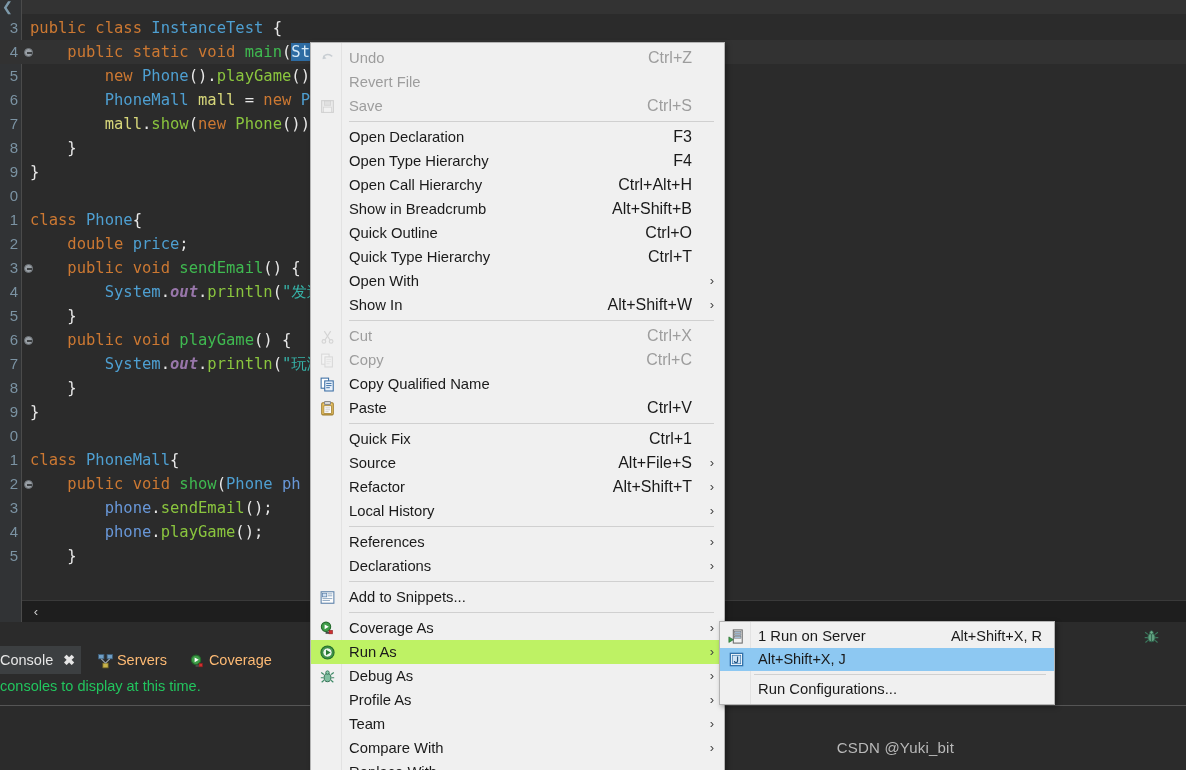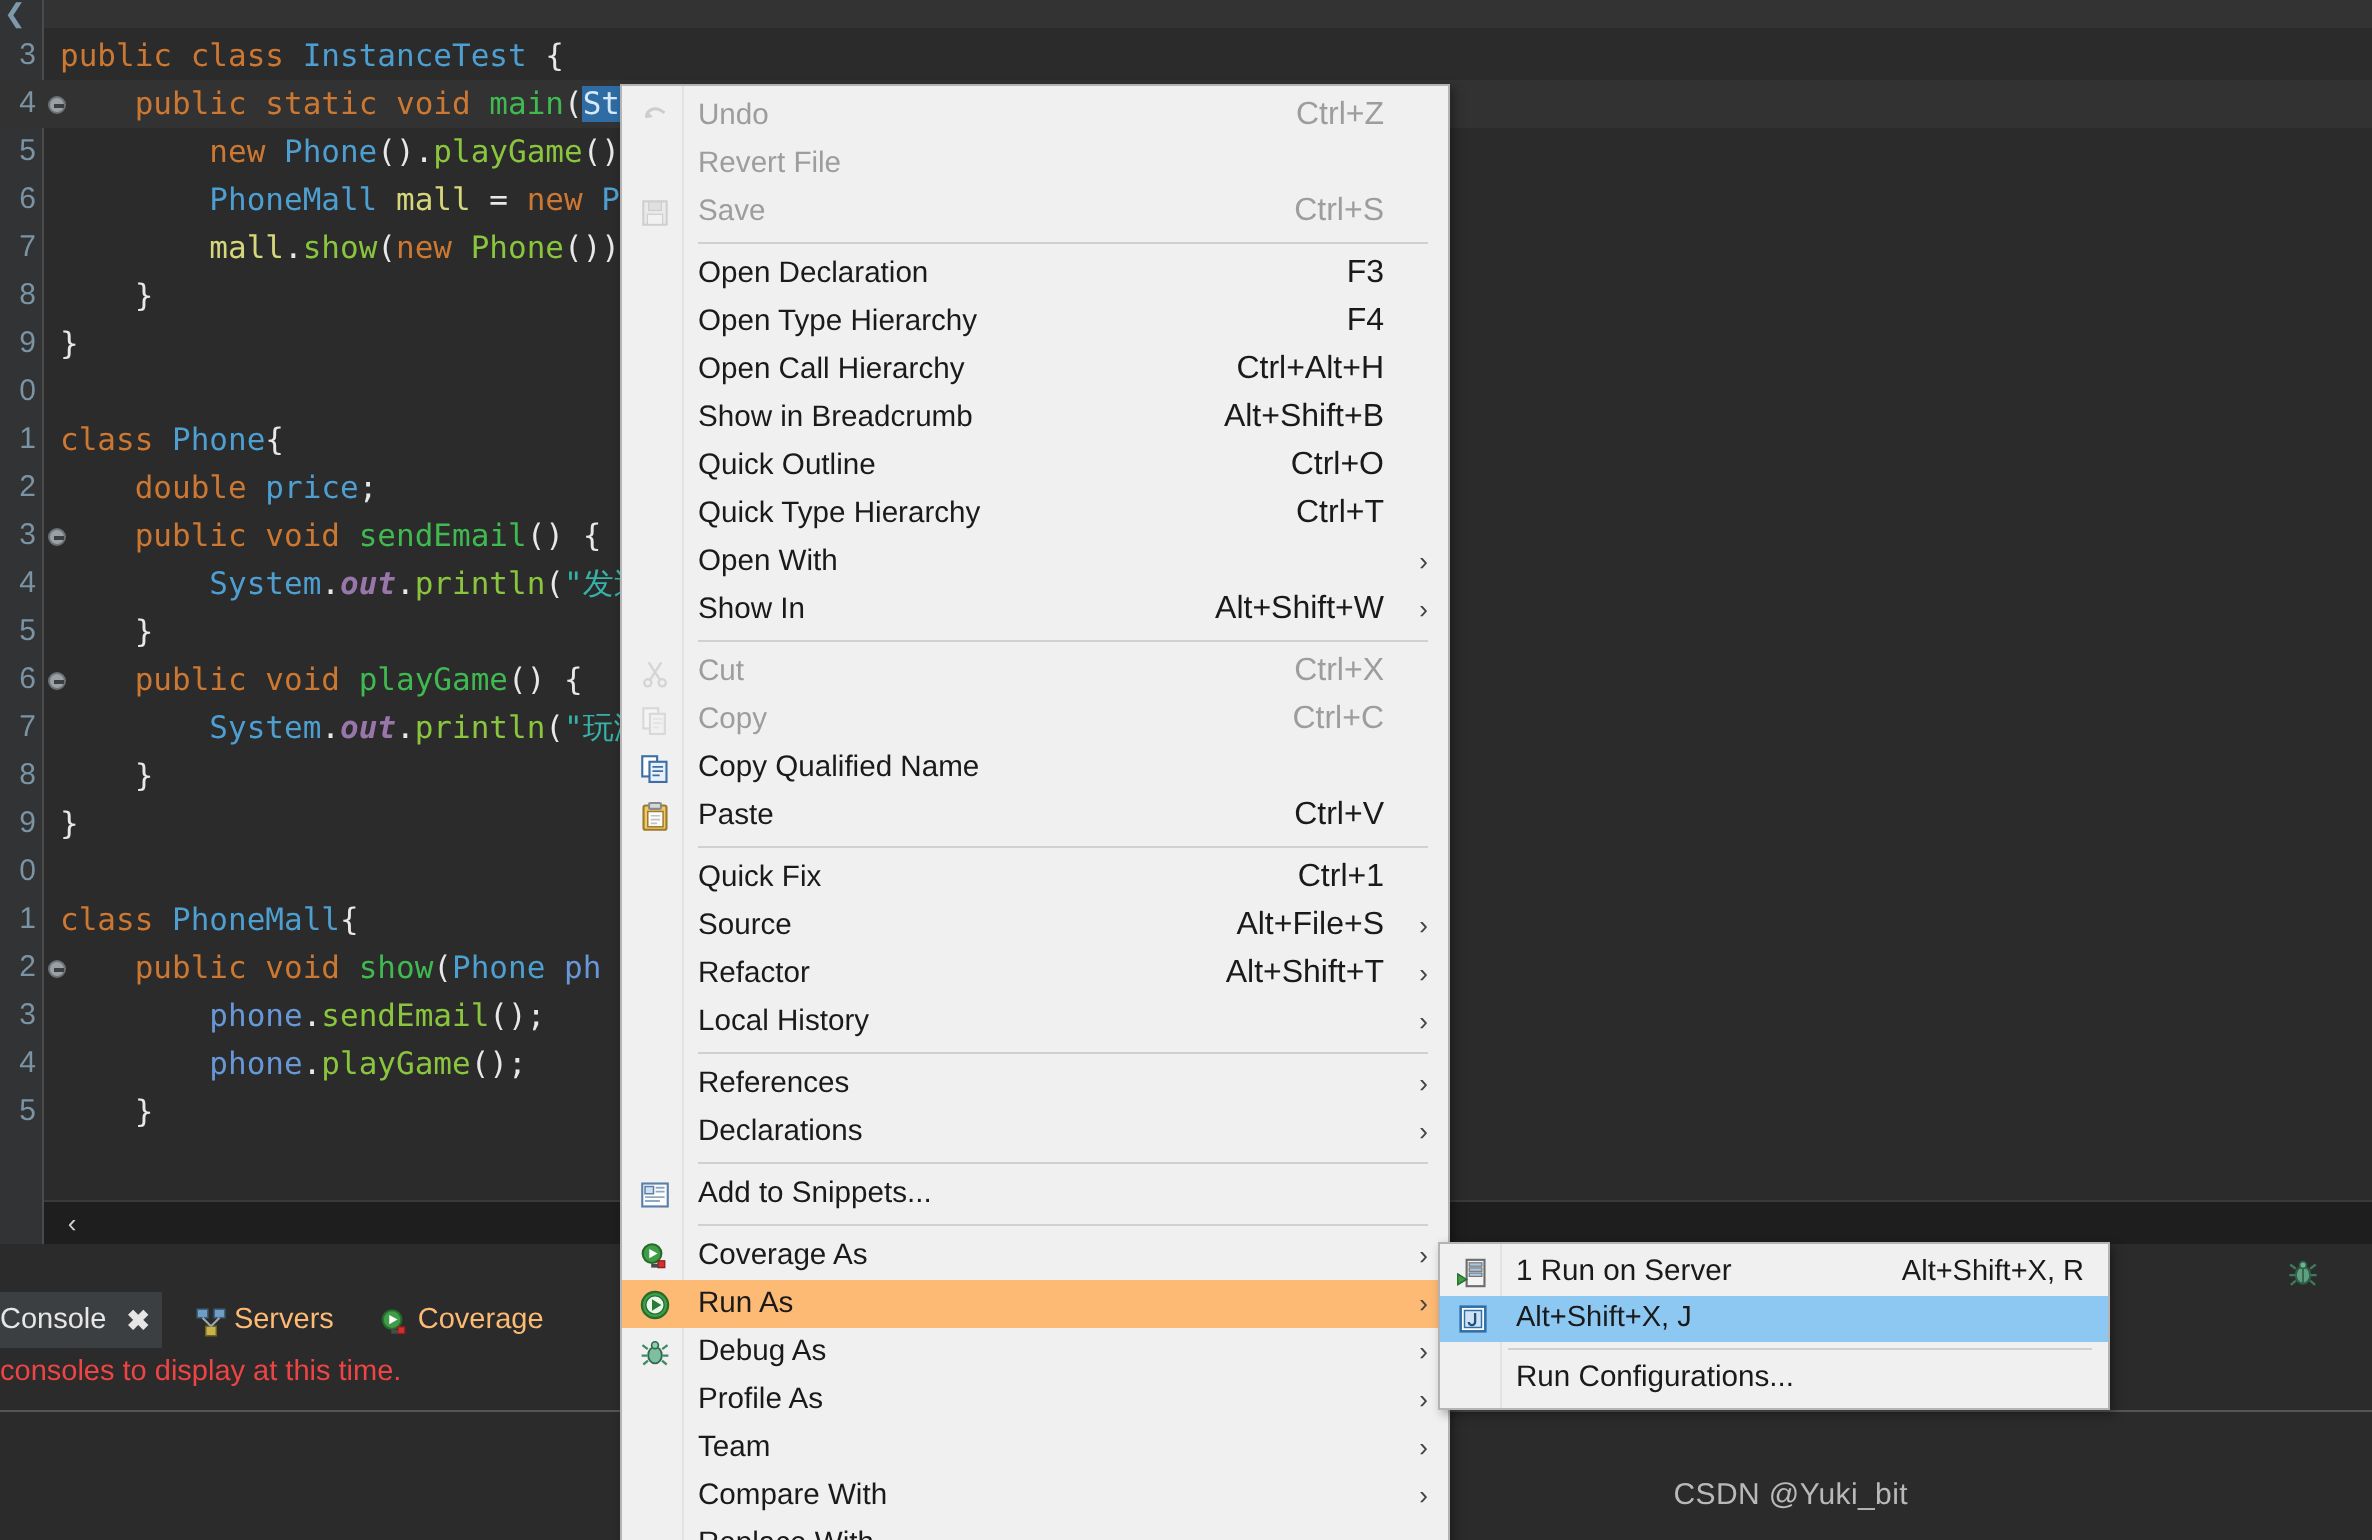--- a/index.html
+++ b/index.html
@@ -141,21 +141,21 @@
 
   #console-body {
     position: absolute; left: 0; top: 52px;
     width: 1186px; height: 32px;
     background: #2b2b2b;
     border-bottom: 1px solid #555;
   }
   #console-msg {
     position: absolute; left: 0; top: 4px;
     font-size: 14.5px;
-    color: #ef4444;
+    color: #22c55e;
   }
   #console-empty {
     position: absolute; left: 0; top: 84px;
     width: 1186px; height: 64px;
     background: #2b2b2b;
   }
   #watermark {
     position: absolute;
     right: 14px; bottom: 14px;
     font-size: 15px;
@@ -203,21 +203,21 @@
     margin-left: 14px;
   }
   .mi .arw {
     width: 14px;
     text-align: right;
     font-size: 13px;
     color: #444;
     margin-left: 8px;
   }
   .mi.disabled .lbl, .mi.disabled .acc { color: #9d9d9d; }
-  .mi.selected { background: #fdba74; }
+  .mi.selected { background: #bef264; }
   .mi .mico {
     position: absolute;
     left: 8px; top: 4px;
     width: 17px; height: 17px;
   }
   .msep {
     height: 1px;
     margin: 3px 10px 3px 38px;
     background: #d0d0d0;
   }

